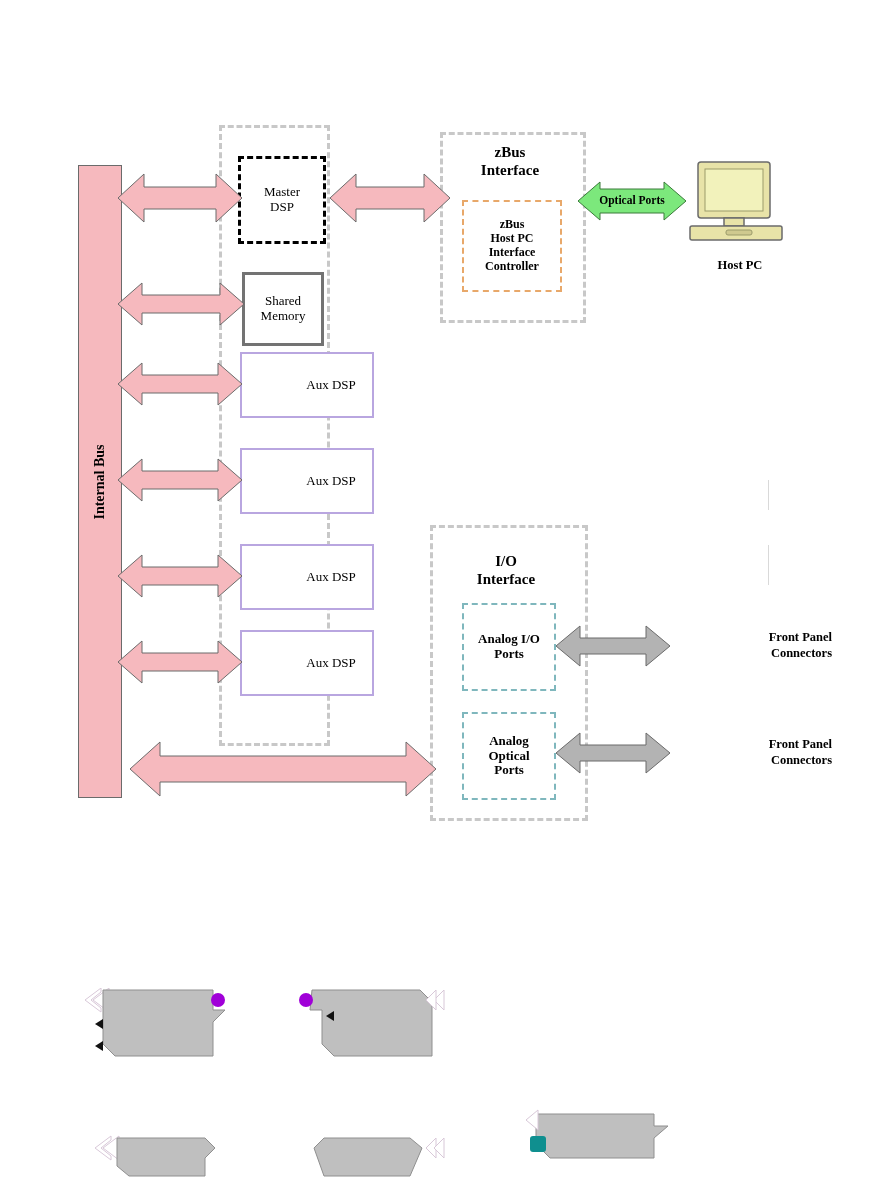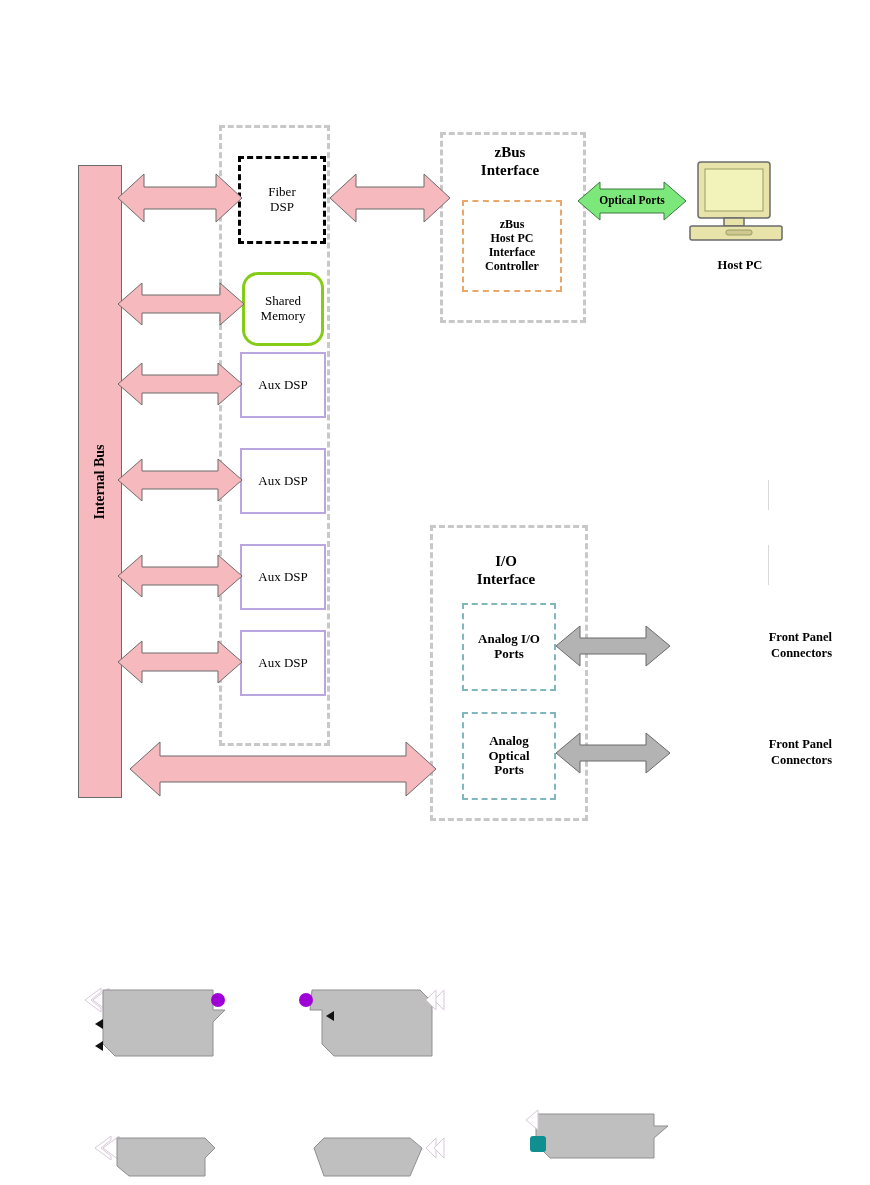--- a/index.html
+++ b/index.html
@@ -18,22 +18,22 @@
   
   .dashcard{
     border:3px dashed #c8c8c8;background:transparent;
   }
   
   .box{
     background:#ffffff;display:flex;align-items:center;justify-content:center;
     text-align:center;font-size:13px;color:#000;line-height:1.15;
   }
   #master-dsp{border:3px dashed #000000;}
-  #shared-memory{border:3px solid #84cc16;border-radius:16px;}
-  .aux-dsp{border:2px solid #b9a6e0;}
+  #shared-memory{border:3px solid #737373;border-radius:0;}
+  .aux-dsp{border:2px solid #b9a6e0;padding-left:48px;}
   .io-port{border:2px dashed #7fb7bd;font-weight:bold;}
   #zbus-ctrl{border:2px dashed #e8a86a;font-weight:bold;font-size:12px;}
   
   .darrow{position:absolute;}
   .darrow svg{display:block;}
   
   .ttl{font-weight:bold;font-size:15px;text-align:center;line-height:1.2;}
   .lbl{font-weight:bold;font-size:12.5px;text-align:right;line-height:1.3;}
   
   #host-pc{left:688px;top:160px;width:104px;height:100px;}
@@ -46,21 +46,21 @@
 <body>
 
 <div id="internal-bus" class="abs">
   <span class="vlabel">Internal Bus</span>
 </div>
 
 <div class="abs dashcard" style="left:219px;top:125px;width:105px;height:615px;"></div>
 
 <div class="abs box" id="master-dsp" style="left:238px;top:156px;width:82px;height:82px;">
   <span>
-    <span>Fiber</span><br>
+    <span>Master</span><br>
     <span>DSP</span>
   </span>
 </div>
 
 <div class="abs box" id="shared-memory" style="left:242px;top:272px;width:76px;height:68px;">
   <span>
     <span>Shared</span><br>
     <span>Memory</span>
   </span>
 </div>

